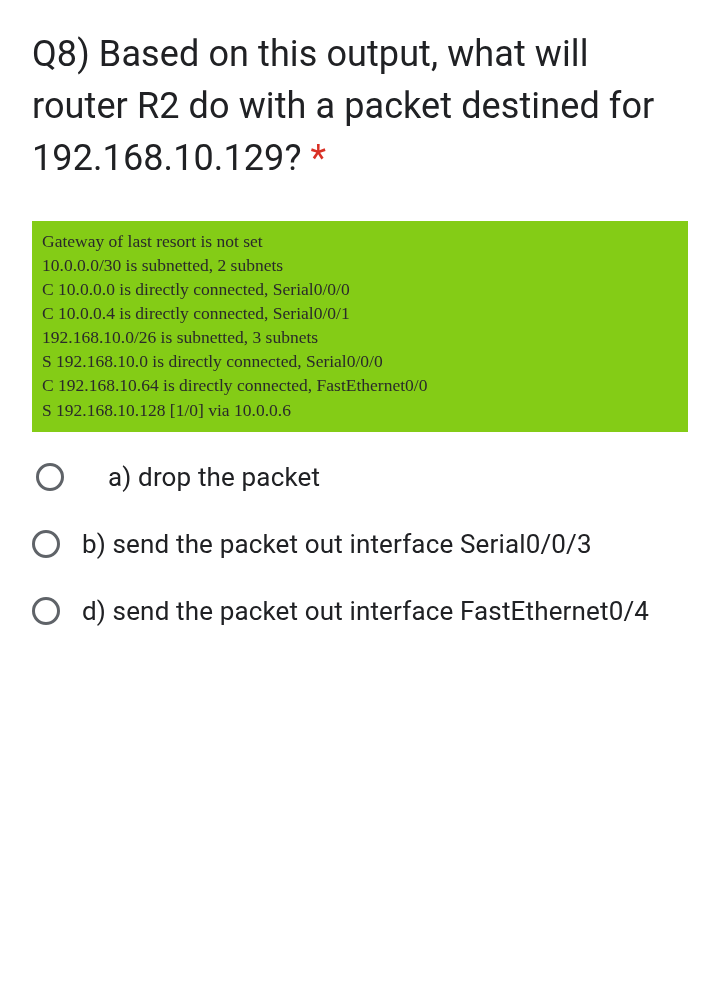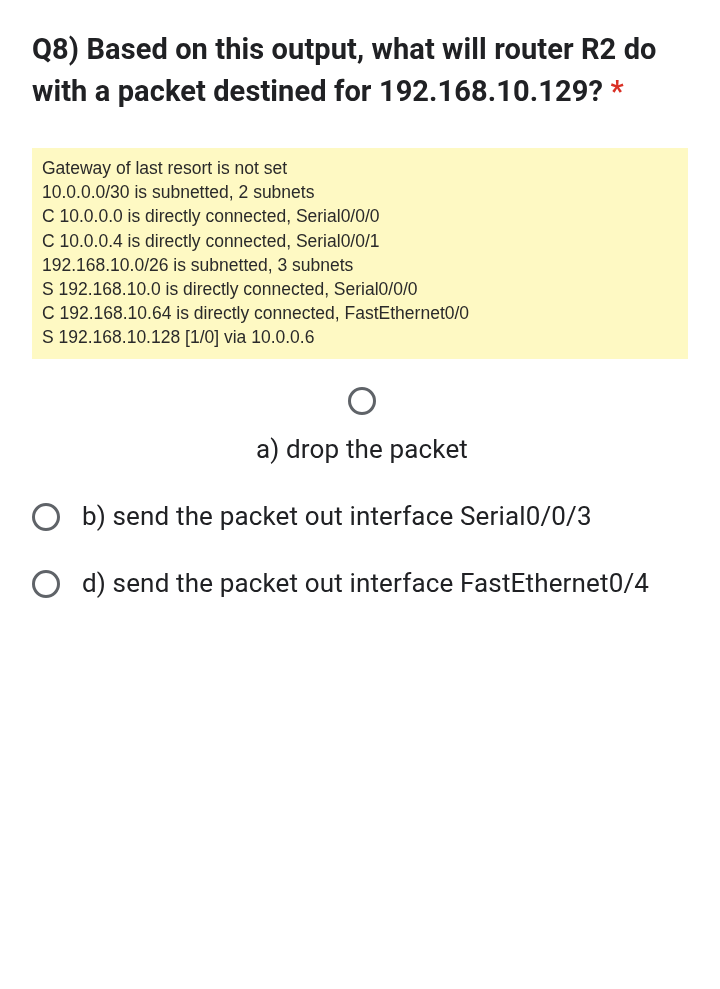--- a/index.html
+++ b/index.html
@@ -4,30 +4,30 @@
 <style>
   * { box-sizing: border-box; margin: 0; padding: 0; }
   body {
     font-family: 'Google Sans', Roboto, Arial, sans-serif;
     background: #fff;
     width: 720px;
     padding: 28px 32px;
     color: #202124;
   }
   .question-title {
-    font-size: 29px;
-    font-weight: 700;
+    font-size: 36px;
+    font-weight: 400;
     line-height: 1.45;
     letter-spacing: 0.1px;
     margin-bottom: 36px;
   }
   .required { color: #d93025; }
   .code-block {
-    background: #fef9c3;
-    font-family: Liberation Sans, sans-serif;
+    background: #84cc16;
+    font-family: Liberation Serif, serif;
     font-size: 17.5px;
     line-height: 1.38;
     padding: 8px 10px 10px 10px;
     white-space: pre;
     color: #2a2a2a;
     margin-bottom: 28px;
   }
   .option-list { display: flex; flex-direction: column; gap: 32px; }
   .option {
     display: flex;
@@ -44,21 +44,21 @@
     background: #fff;
   }
   .option-label {
     font-size: 26px;
     font-weight: 400;
     line-height: 1.35;
     color: #202124;
     letter-spacing: 0.15px;
   }
   .option.first .radio { margin-left: 0; }
-  .option.first { gap: 17px; padding-left: 4px; flex-direction: column; }
+  .option.first { gap: 44px; padding-left: 4px; }
 </style>
 </head>
 <body>
 
 <div class="question-title">
   <span>Q8) Based on this output, what will router R2 do with a packet destined for 192.168.10.129?</span>
   <span class="required">*</span>
 </div>
 
 <div class="code-block">Gateway of last resort is not set

